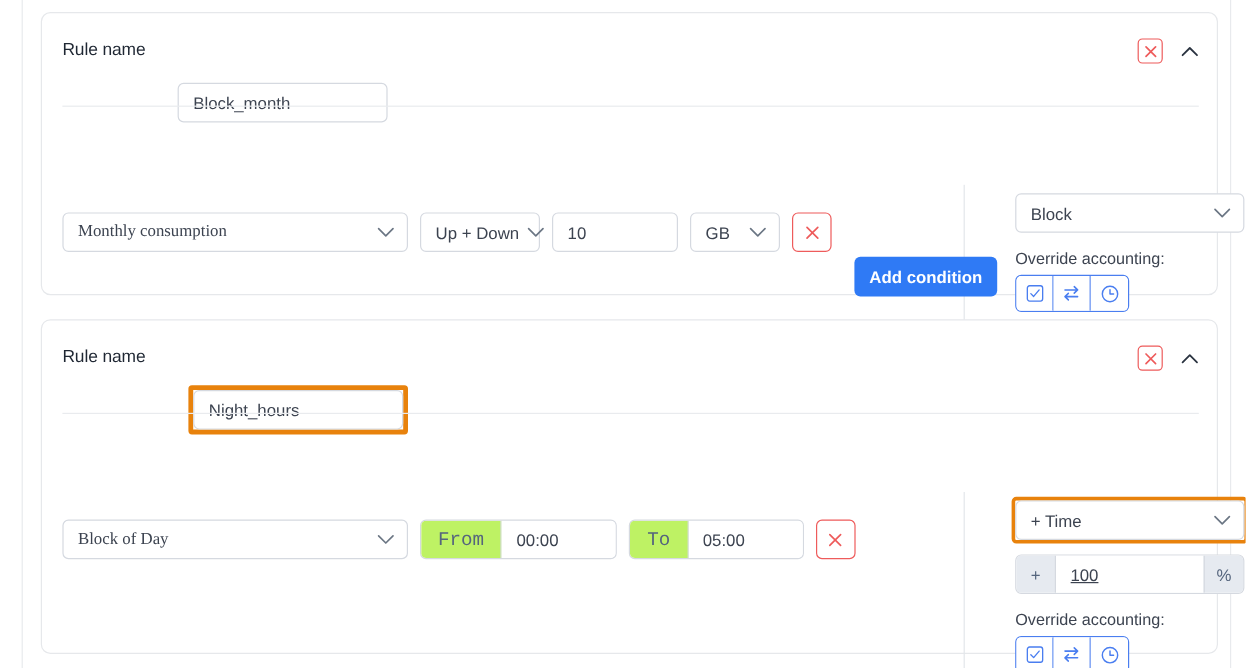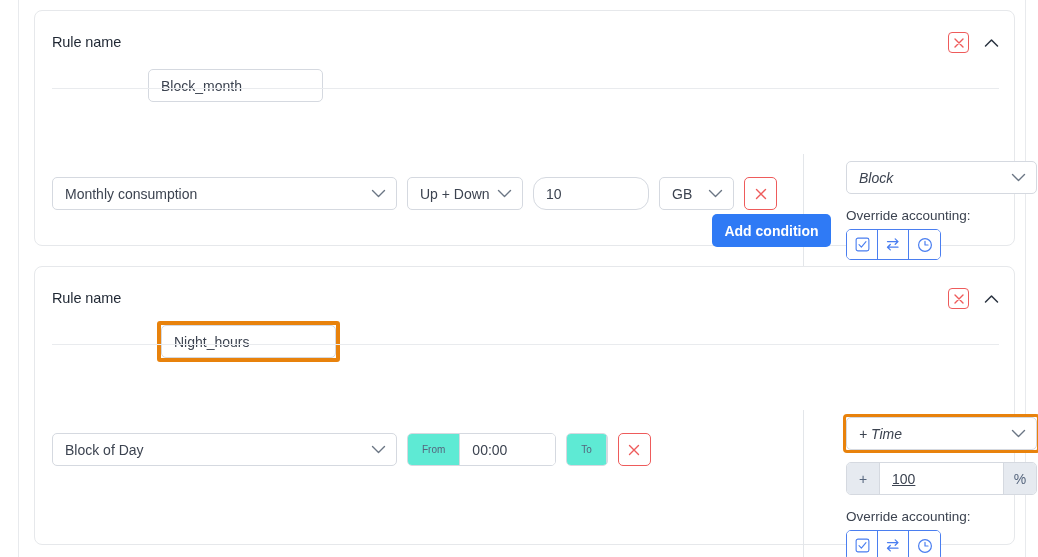--- a/index.html
+++ b/index.html
@@ -135,23 +135,23 @@
     cursor: pointer;
     position: relative;
   }
   .ctl.select { padding: 0 10px 0 12px; justify-content: space-between; }
   .ctl .sel-text { white-space: nowrap; }
   .chev {
     margin-left: 14px;
     flex: none;
     display: flex; align-items: center;
   }
-  .w-metric { width: 345px; }
-  .w-dir    { width: 116px; }
-  .w-val    { width: 116px; padding: 0 12px; cursor: text; border-radius: 13px; }
+  .w-metric { width: 288px; font-family: Liberation Serif, serif; }
+  .w-dir    { width: 100px; }
+  .w-val    { width: 105px; padding: 0 12px; cursor: text; }
   .w-unit   { width: 75px; }
   .w-action { width: 191px; }
 
   .del-cond {
     width: 33px; height: 33px;
     border: 1px solid #ee5b5b;
     border-radius: 5px;
     background: #fff;
     display: flex; align-items: center; justify-content: center;
     cursor: pointer;
@@ -161,27 +161,28 @@
   .grp {
     display: flex;
     align-items: stretch;
     height: 33px;
     border: 1px solid #d5d9e0;
     border-radius: 5px;
     overflow: hidden;
     background: #fff;
   }
   .grp .pfx {
-    background: #5eead4;
+    background: #bef264;
     color: #55657d;
-    font-size: 10px;
+    font-size: 16px;
     display: flex; align-items: center; justify-content: center;
     padding: 0 14px;
     border-right: 1px solid #d5d9e0;
     white-space: nowrap;
+    font-family: Liberation Mono, monospace;
   }
   .grp .fld {
     border: none;
     outline: none;
     font-family: "Liberation Sans", sans-serif;
     font-size: 14px;
     color: #3c4350;
     padding: 0 12px;
     background: #fff;
   }
@@ -204,21 +205,21 @@
   #card-1 .add-cond { left: 677px; top: 138px; }
 
   
   .action-col {
     position: absolute;
     left: 811px;
   }
   #card-1 .action-col { top: 85px; }
   #card-2 .action-col { top: 85px; }
 
-  .action-select-wrap { position: relative; display: inline-block; font-style: italic; }
+  .action-select-wrap { position: relative; display: inline-block; }
   .action-select-wrap.hl {
     border: 3px solid #e8820c;
     border-radius: 4px;
     margin: -3px;
   }
 
   .speed-grp {
     display: flex;
     align-items: stretch;
     height: 33px;
@@ -447,20 +448,21 @@
           </span>
         </div>
 
         <div class="grp grp-from">
           <span class="pfx">From</span>
           <input class="fld" type="text" value="00:00" style="">
         </div>
 
         <div class="grp grp-to">
           <span class="pfx">To</span>
+          <input class="fld" type="text" value="05:00" style="">
         </div>
 
         <div class="del-cond">
           <svg width="14" height="14" viewBox="0 0 14 14">
             <path d="M2.5 2.5 L11.5 11.5 M11.5 2.5 L2.5 11.5" stroke="#ee5b5b" stroke-width="1.4" fill="none" stroke-linecap="round"></path>
           </svg>
         </div>
       </div>
 
       <div class="action-col">

